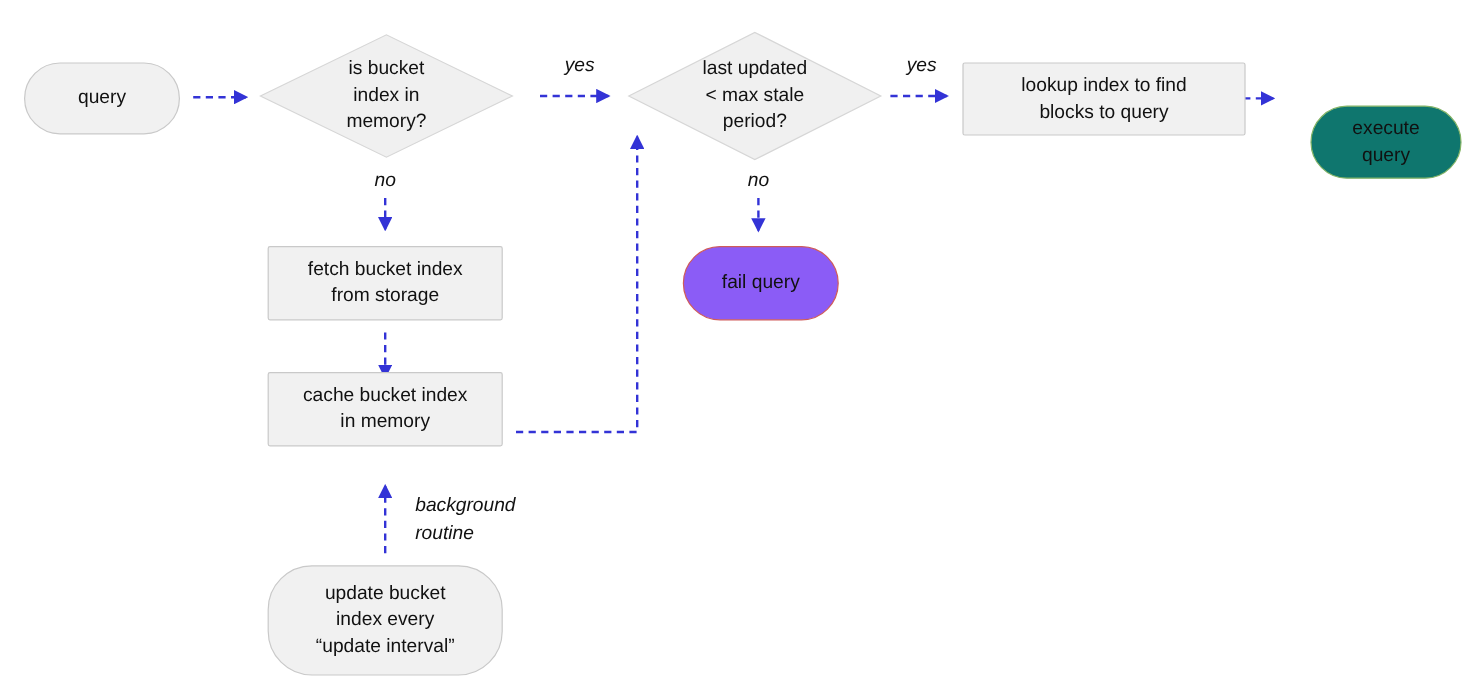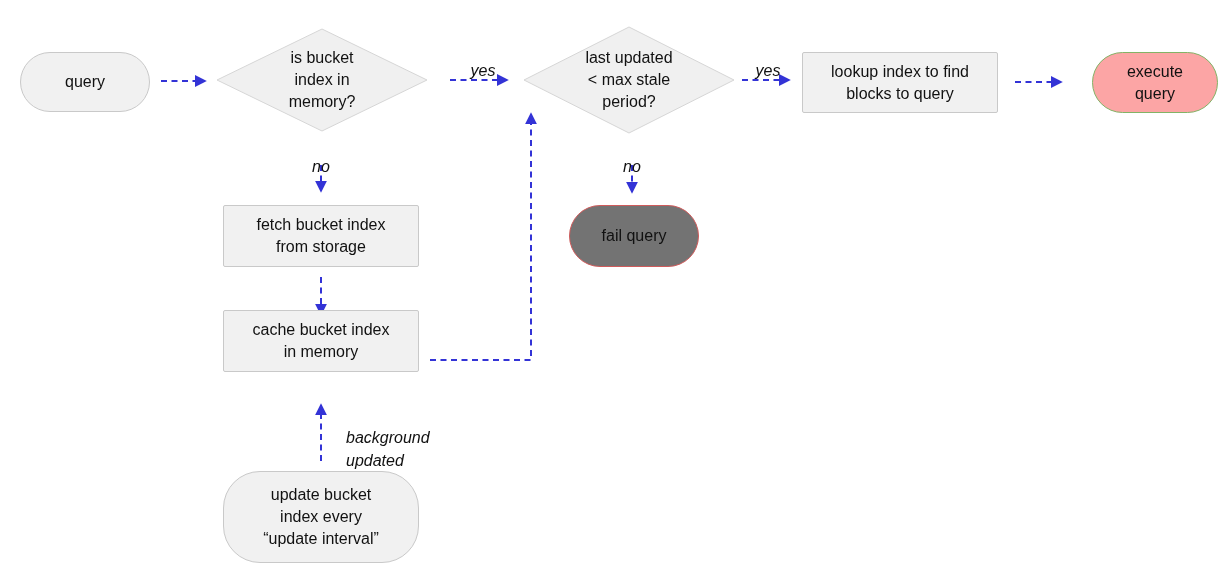--- a/index.html
+++ b/index.html
@@ -37,40 +37,40 @@
     background: #f1f1f1;
     border: 1px solid #c9c9c9;
     border-radius: 2px;
   }
   .terminator {
     background: #f1f1f1;
     border: 1px solid #c9c9c9;
     border-radius: 31px;
   }
   .terminator.success {
-    background: #fca5a5;
+    background: #0f766e;
     border-color: #82b366;
+    margin-top: 36px;
   }
   .terminator.fail {
-    background: #737373;
+    background: #8b5cf6;
     border-color: #cf5b5b;
   }
   .diamond-label {
     background: transparent;
     border: none;
   }
   .edge-label {
     position: absolute;
     font-size: 16px;
     line-height: 23px;
     font-style: italic;
     color: #111111;
     text-align: center;
     white-space: pre-line;
-    margin-top: 16px;
   }
   .edge-label.left-align { text-align: left; }
   svg .shape {
     fill: #f0f0f0;
     stroke: #d6d6d6;
     stroke-width: 1;
   }
   svg .edge {
     fill: none;
     stroke: #3333d6;
@@ -113,21 +113,21 @@
 &lt; max stale
 period?</span>
   </div>
 
   <div class="node diamond-label" style="left:252px; top:46px; width:140px; height:68px;">
     <span>is bucket
 index in
 memory?</span>
   </div>
 
-  <div class="node process" style="left:802px; top:52px; width:196px; height:61px;">
+  <div class="node process" style="left:802px; top:52px; width:236px; height:61px;">
     <span>lookup index to find
 blocks to query</span>
   </div>
 
   <div class="node terminator success" style="left:1092px; top:52px; width:126px; height:61px;">
     <span>execute
 query</span>
   </div>
 
   <div class="node terminator fail" style="left:569px; top:205px; width:130px; height:62px;">
@@ -152,15 +152,15 @@
 
   <div class="edge-label" style="left:458px; top:43px; width:50px;">yes</div>
 
   <div class="edge-label" style="left:743px; top:43px; width:50px;">yes</div>
 
   <div class="edge-label" style="left:296px; top:139px; width:50px;">no</div>
 
   <div class="edge-label" style="left:607px; top:139px; width:50px;">no</div>
 
   <div class="edge-label left-align" style="left:346px; top:410px; width:120px;">background
-updated</div>
+routine</div>
 
 </div>
 
 </body></html>

